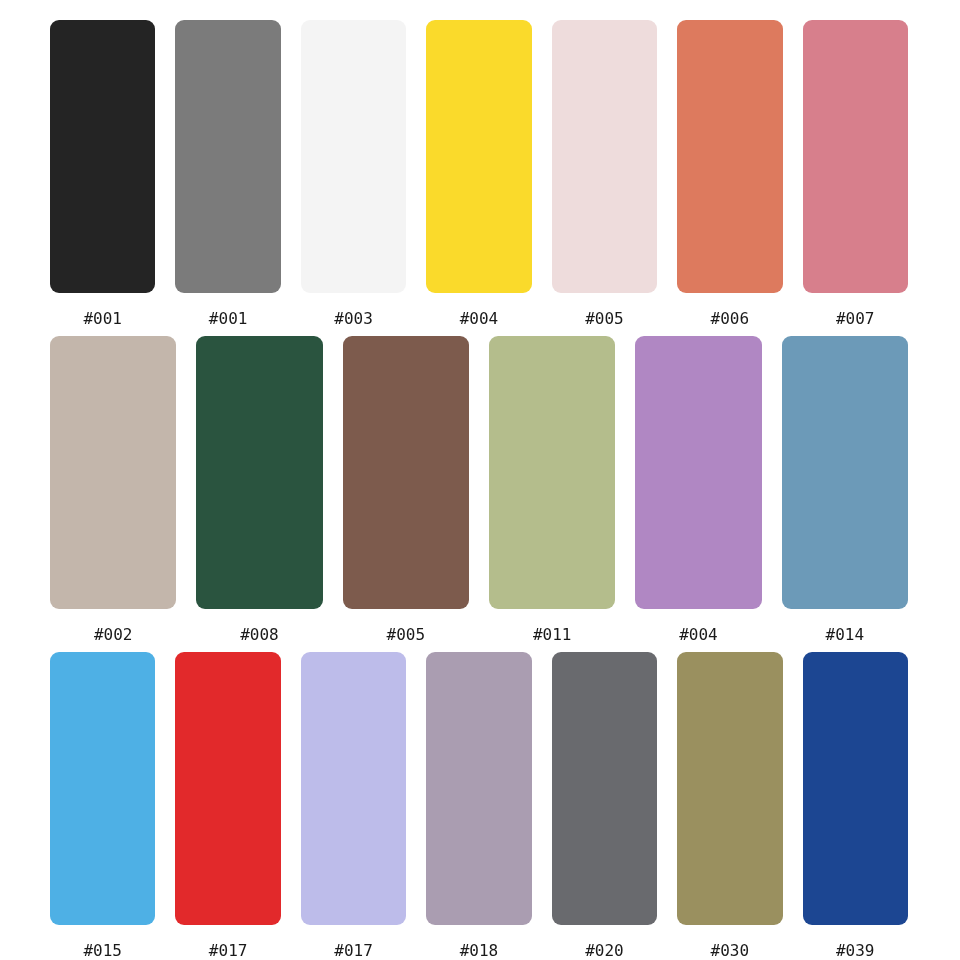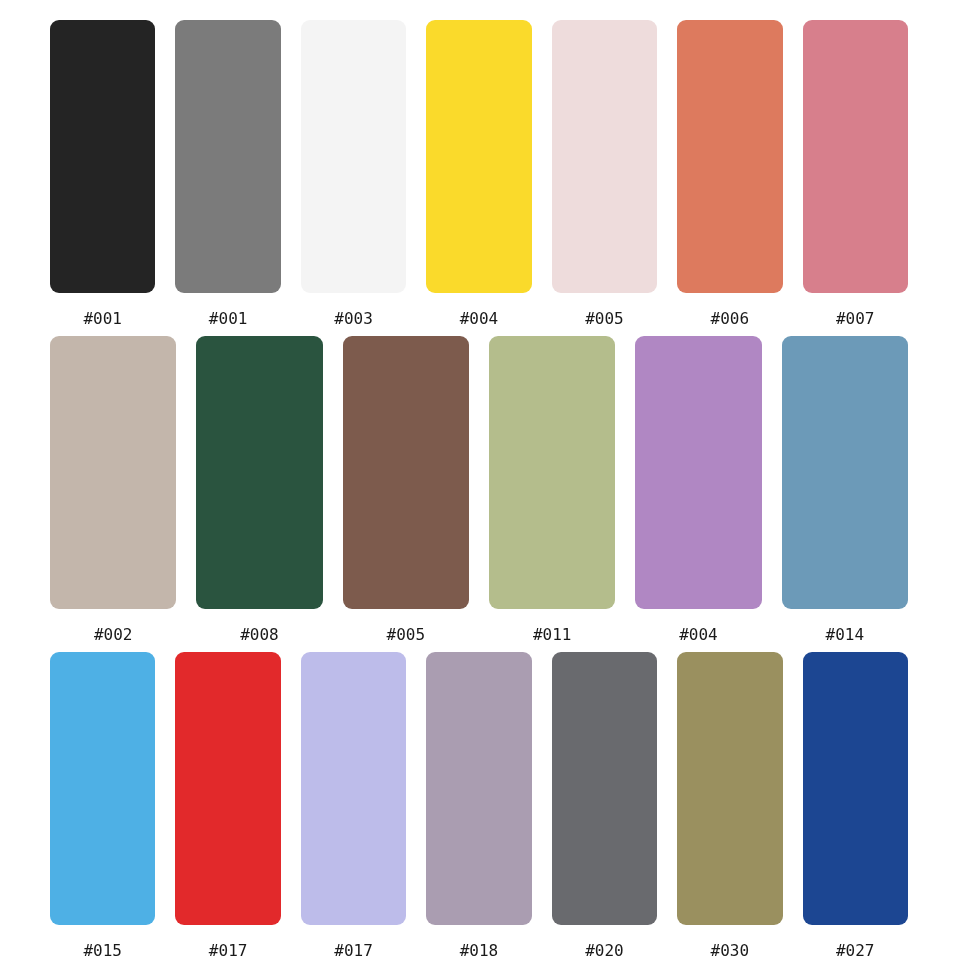--- a/index.html
+++ b/index.html
@@ -135,16 +135,16 @@
       <div class="swatch-cell">
         <div class="swatch-chip" style="background-color: rgb(105, 106, 110);"></div>
         <div class="swatch-label">#020</div>
       </div>
       <div class="swatch-cell">
         <div class="swatch-chip" style="background-color: rgb(154, 144, 95);"></div>
         <div class="swatch-label">#030</div>
       </div>
       <div class="swatch-cell">
         <div class="swatch-chip" style="background-color: rgb(28, 70, 146);"></div>
-        <div class="swatch-label">#027</div>
+        <div class="swatch-label">#039</div>
       </div>
     </div>
   </div>
 
 </body></html>

